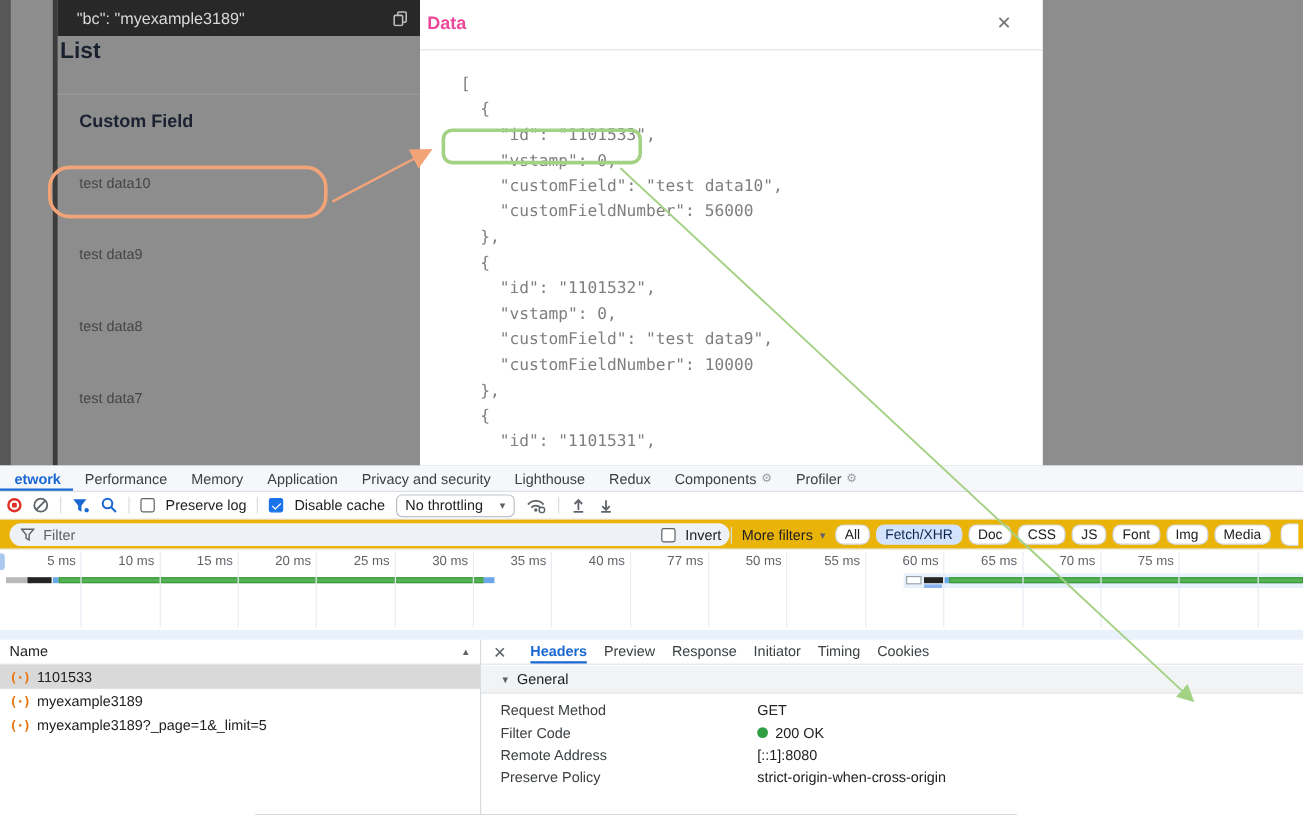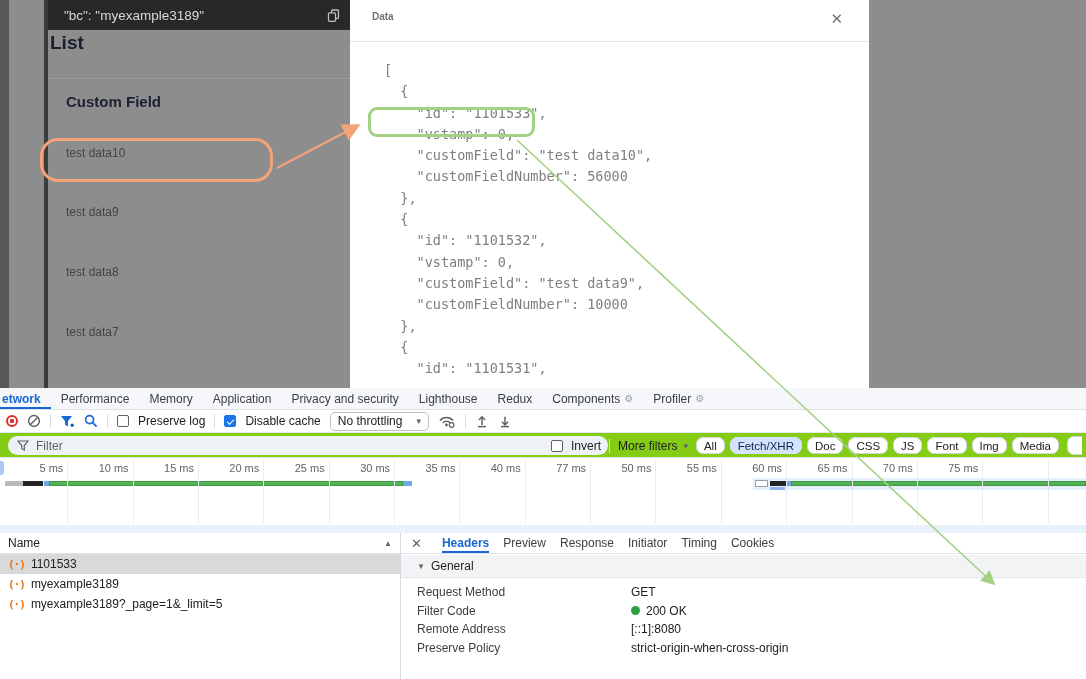--- a/index.html
+++ b/index.html
@@ -13,54 +13,54 @@
   .ov-vline { position:absolute; left:44px; top:0; width:4px; height:388px; background:#3c3c3c; }
   .bc-bar { position:absolute; left:48px; top:0; width:302px; height:30px; background:#282828;
             color:#d9d9d9; font-size:13.5px; display:flex; align-items:center; padding:0 10px 0 16px; }
   .bc-bar .sp { flex:1; }
   .list-title { position:absolute; left:50px; top:32px; font-size:19px; font-weight:bold; color:#19202e; }
   .ov-hline { position:absolute; left:48px; top:78px; width:302px; height:1px; background:#9b9b9b; }
   .col-header { position:absolute; left:66px; top:93px; font-size:15px; font-weight:bold; color:#1b2130; }
   .ov-item { position:absolute; left:66px; font-size:12px; color:#454545; }
   
   .modal { position:absolute; left:350px; top:0; width:519px; height:388px; background:#ffffff; z-index:2; }
-  .modal-title { position:absolute; left:22px; top:11px; font-size:10px; font-weight:bold; color:#737373; }
+  .modal-title { position:absolute; left:6px; top:11px; font-size:15px; font-weight:bold; color:#ec4899; }
   .modal-close { position:absolute; right:26px; top:10px; font-size:15px; color:#757575; cursor:pointer; }
   .modal-divider { position:absolute; left:0; top:41px; width:100%; height:1px; background:#e3e3e3; }
   .modal-json { position:absolute; left:34px; top:60px; font-family:"DejaVu Sans Mono", monospace;
                 font-size:13.5px; line-height:21.3px; color:#7f7f7f; white-space:pre; }
   
   .hl-orange { position:absolute; left:40px; top:138px; width:233px; height:44px;
                border:3px solid #f2a478; border-radius:18px; z-index:5; }
   .hl-green { position:absolute; left:368px; top:107px; width:167px; height:30px;
               border:3px solid #a3d285; border-radius:9px; z-index:5; }
   .anno { position:absolute; left:0; top:0; width:1086px; height:679px; z-index:9; pointer-events:none; }
   
   .devtools { position:absolute; left:0; top:388px; width:1086px; height:291px; background:#ffffff; z-index:3;
               font-size:12px; color:#3c4043; }
   .tabbar { position:absolute; left:0; top:0; width:100%; height:22px; background:#f5f7fa;
             border-bottom:1px solid #dde1e6; display:flex; align-items:stretch; }
   .tab { display:flex; align-items:center; gap:4px; padding:0 10px; color:#3c4043; cursor:pointer; white-space:nowrap; }
-  .tab:first-child { padding-left:2px; }
+  .tab:first-child { padding-left:12px; }
   .tab.sel { color:#1967d2; font-weight:bold; box-shadow:inset 0 -2px 0 #1967d2; }
   .tab .gear { font-size:10px; color:#9aa0a6; }
   .toolbar { position:absolute; left:0; top:22px; width:100%; height:23px; background:#ffffff;
              border-bottom:1px solid #e3e7ec; display:flex; align-items:center; gap:9px; padding:0 6px; }
   .vsep { width:1px; height:14px; background:#dadce0; }
   .ic-record { width:12px; height:12px; border:2px solid #df3026; border-radius:50%; position:relative; }
   .ic-record::after { content:""; position:absolute; inset:2px; background:#df3026; border-radius:1px; }
   .cb { width:12px; height:12px; border:1.4px solid #5f6368; border-radius:2px; position:relative; background:#fff; }
   .cb.checked { background:#1a73e8; border-color:#1a73e8; }
   .cb.checked::after { content:""; position:absolute; left:2px; top:2.6px; width:6px; height:3px;
                        border-left:1.7px solid #fff; border-bottom:1.7px solid #fff; transform:rotate(-45deg); }
   .cblabel { color:#202124; }
   .throttle { display:flex; align-items:center; gap:14px; border:1px solid #bdc1c6; border-radius:5px;
               height:19px; padding:0 7px; color:#202124; }
   .throttle .arr { font-size:9px; color:#5f6368; }
-  .filterbar { position:absolute; left:0; top:45px; width:100%; height:25px; background:#84cc16;
+  .filterbar { position:absolute; left:0; top:45px; width:100%; height:25px; background:#eab308;
                border-bottom:1px solid #e3e7ec; }
   .filter-pill { position:absolute; left:8px; top:3px; width:600px; height:19px; background:#eef1f5;
                  border-radius:10px; display:flex; align-items:center; gap:7px; padding:0 9px; color:#5f6368; }
   .filter-right { position:absolute; right:4px; top:3px; height:19px; display:flex; align-items:center; gap:8px; }
   .pillrow { display:flex; align-items:center; gap:5px; }
   .pill { border:1px solid #d3d7dc; border-radius:7px; background:#fff; color:#202124;
           font-size:11.5px; padding:1.5px 7px; white-space:nowrap; cursor:pointer; }
   .pill.sel { background:#d3e3fd; border-color:#d3e3fd; color:#0b254b; }
   .pill.partial { width:14px; height:19px; border-radius:7px 0 0 7px; border-right:none; }
   .morefilters { display:flex; align-items:center; gap:6px; color:#202124; }

